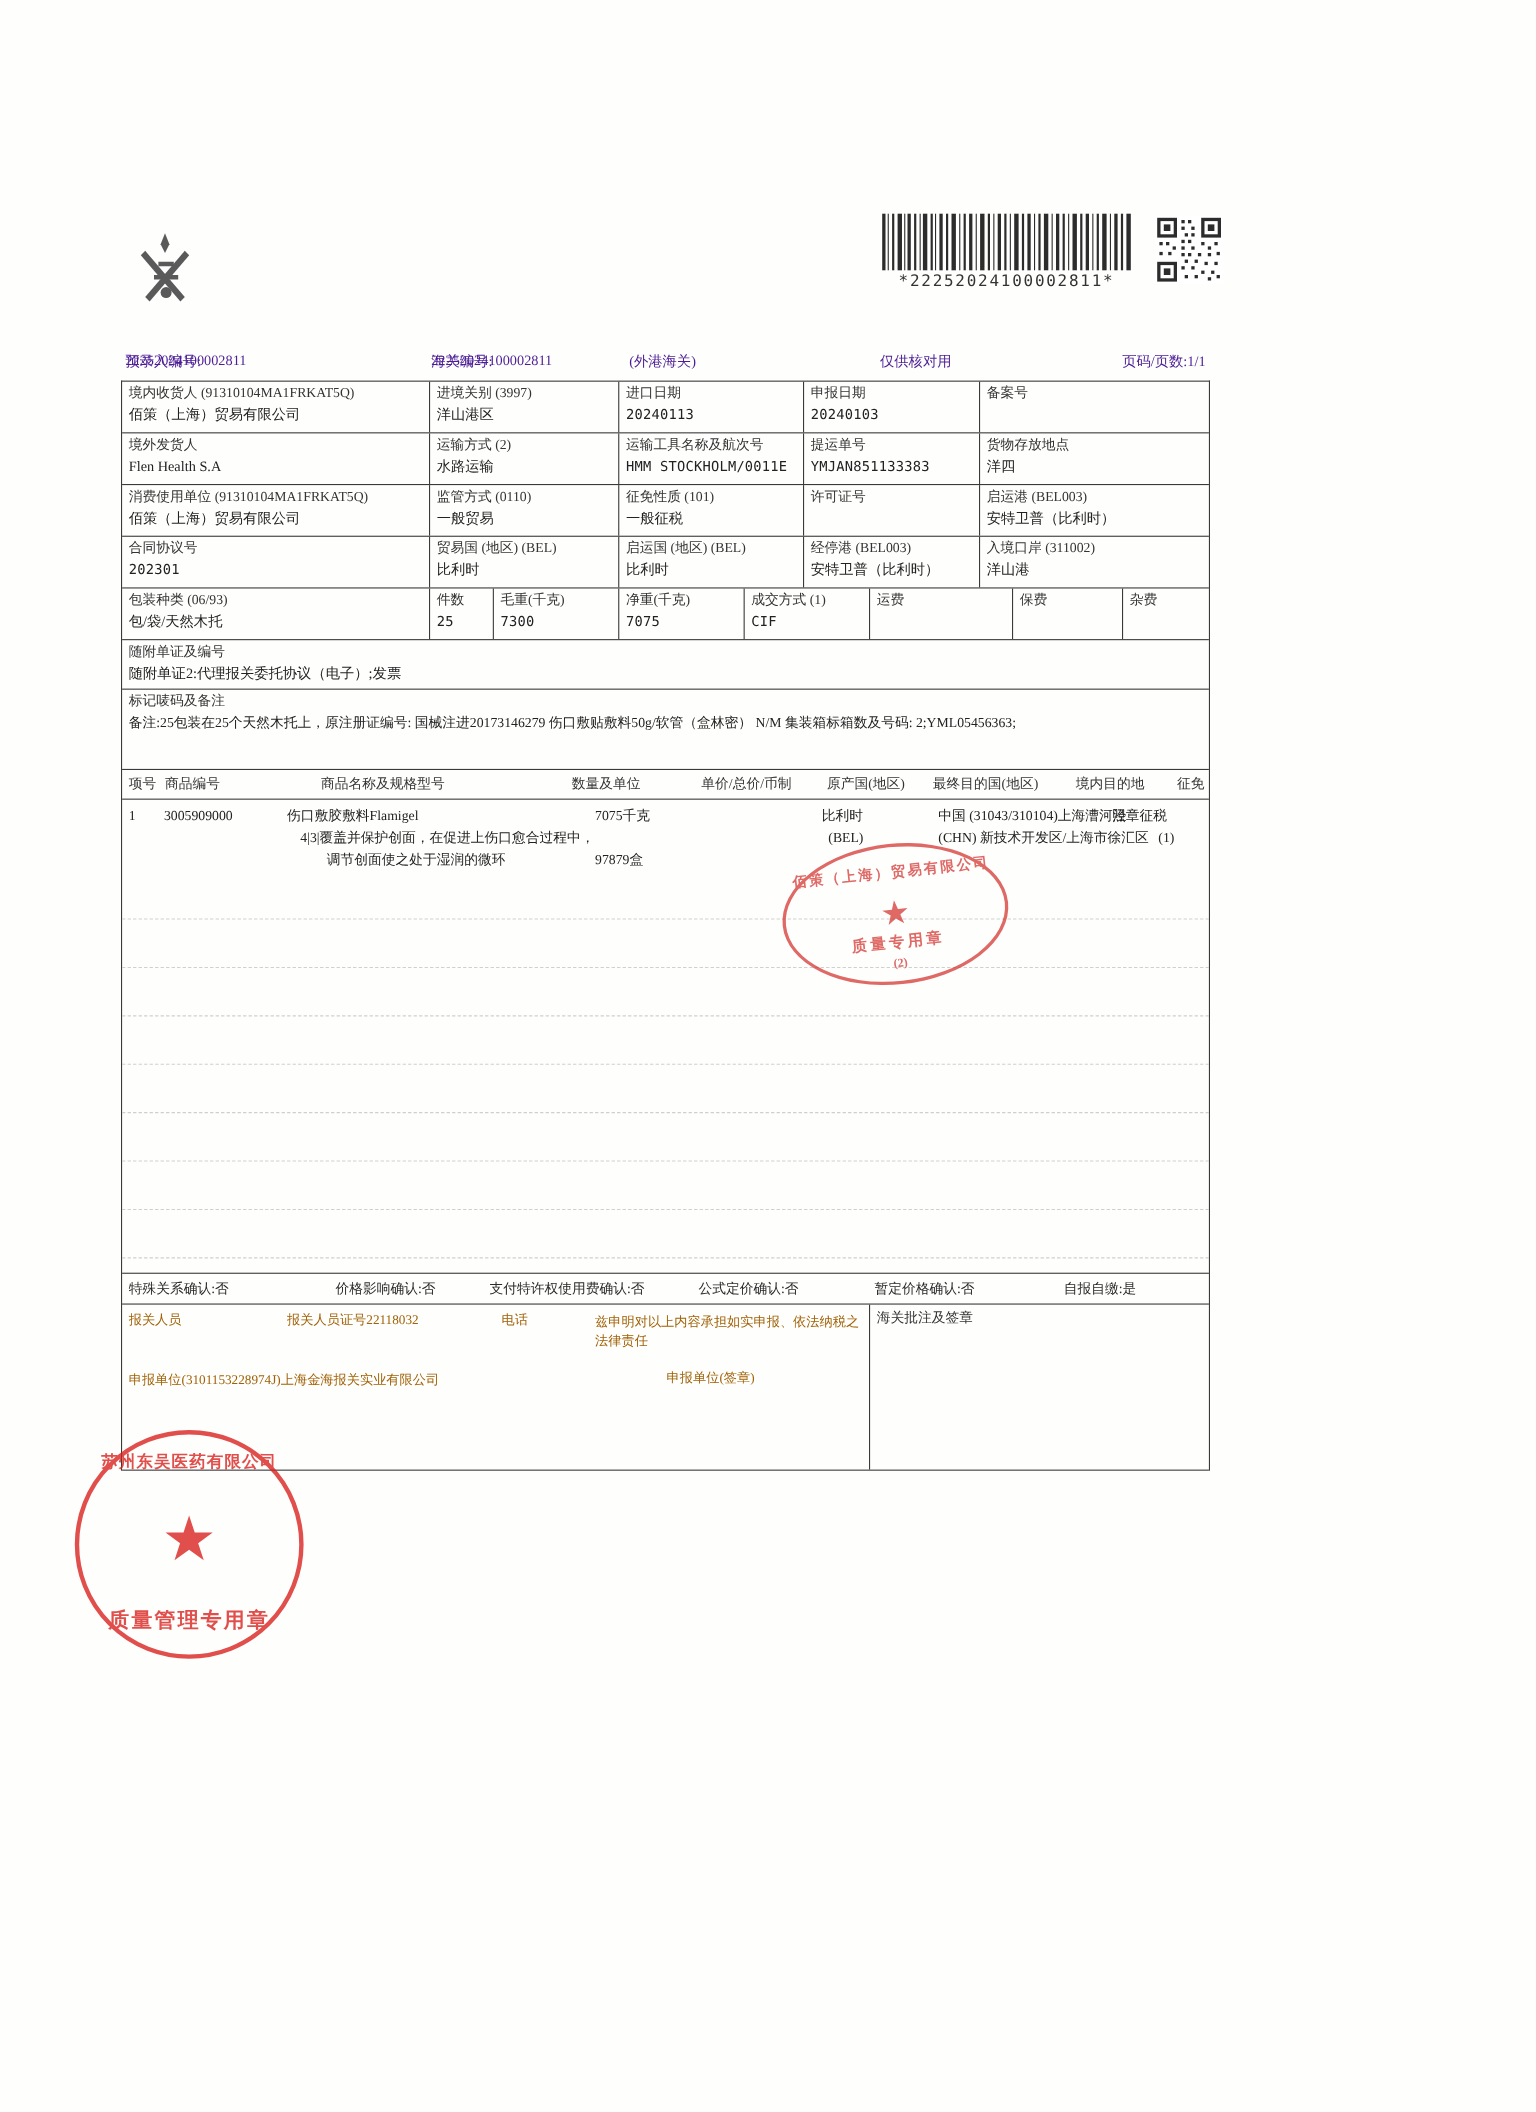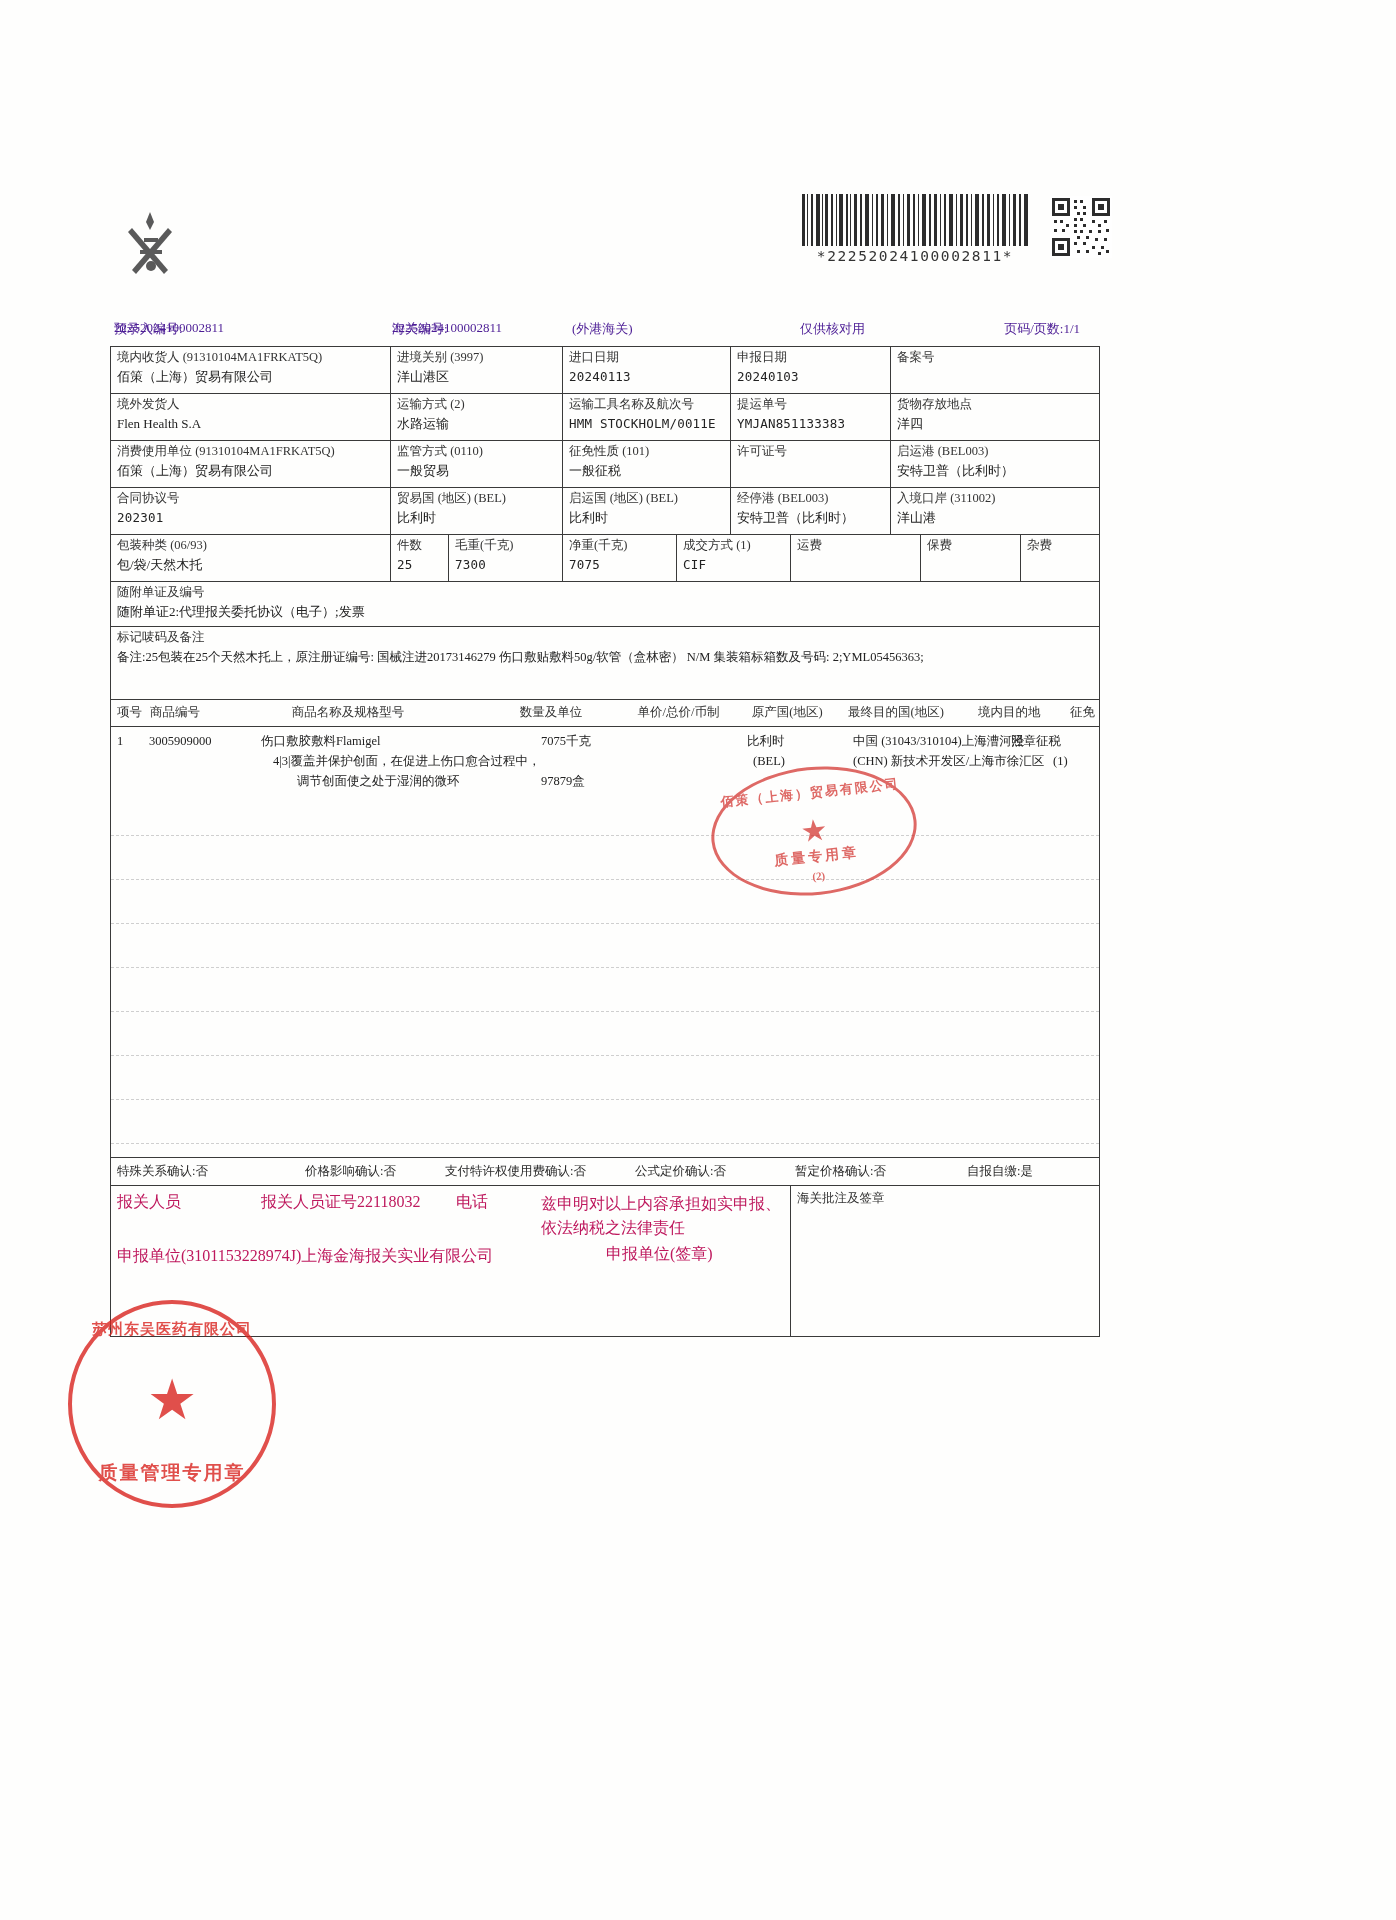--- a/index.html
+++ b/index.html
@@ -16,21 +16,21 @@
   .barcode-num{font-family:"DejaVu Sans Mono",monospace;font-size:14.5px;letter-spacing:1.6px;color:#333;text-align:center;margin-top:2px;white-space:nowrap;}
   .qr{position:absolute;left:940px;top:16px;width:62px;height:62px;}
 
   
   .idline{position:relative;height:26px;font-size:13px;color:#4c1d95;}
   .idline span{position:absolute;white-space:nowrap;}
   .id-pre{left:4px;}
   .id-cus{left:282px;}
   .id-port{left:462px;}
   .id-chk{left:690px;}
-  .id-page{right:20px;}
+  .id-page{right:4px;}
 
   
   .tbl{border:1.6px solid #3a3a3a;border-bottom:none;}
   .row{display:flex;border-bottom:1.2px solid #3a3a3a;}
   .cell{border-right:1.2px solid #3a3a3a;padding:3px 16px 4px 6px;box-sizing:border-box;min-height:46px;}
   .cell:last-child{border-right:none;}
   .lbl{font-size:12.5px;line-height:1.25;color:#333;white-space:nowrap;}
   .val{font-size:13px;line-height:1.3;color:#222;margin-top:3px;white-space:nowrap;}
   .val.mono{font-family:"DejaVu Sans Mono",monospace;font-size:12.5px;letter-spacing:.2px;}
 
@@ -66,21 +66,21 @@
   
   .confirm{display:flex;border-bottom:1.2px solid #3a3a3a;font-size:12.5px;}
   .cf{padding:5px 6px;box-sizing:border-box;white-space:nowrap;}
   .cf1{width:188px;} .cf2{width:140px;} .cf3{width:190px;}
   .cf4{width:160px;} .cf5{width:172px;} .cf6{flex:1;}
 
   
   .foot{display:flex;border-bottom:1.6px solid #3a3a3a;min-height:150px;}
   .foot-l{width:680px;border-right:1.2px solid #3a3a3a;position:relative;padding:5px 6px;box-sizing:border-box;}
   .foot-r{flex:1;padding:5px 6px;box-sizing:border-box;}
-  .f-line{font-size:16px;color:#be185d;white-space:nowrap;position:absolute;}
+  .f-line{font-size:12px;color:#a16207;white-space:nowrap;position:absolute;}
   .fl-a{left:6px;top:6px;}
   .fl-b{left:150px;top:6px;}
   .fl-c{left:345px;top:6px;}
   .fl-d{left:6px;top:60px;}
   .fl-e{left:430px;top:6px;white-space:normal;width:240px;line-height:1.5;}
   .fl-f{left:495px;top:58px;}
 
   
   .stamp{position:absolute;border-radius:50%;opacity:.72;pointer-events:none;}
   .stamp-goods{left:700px;top:810px;width:200px;height:122px;border:3px solid #d2302c;

